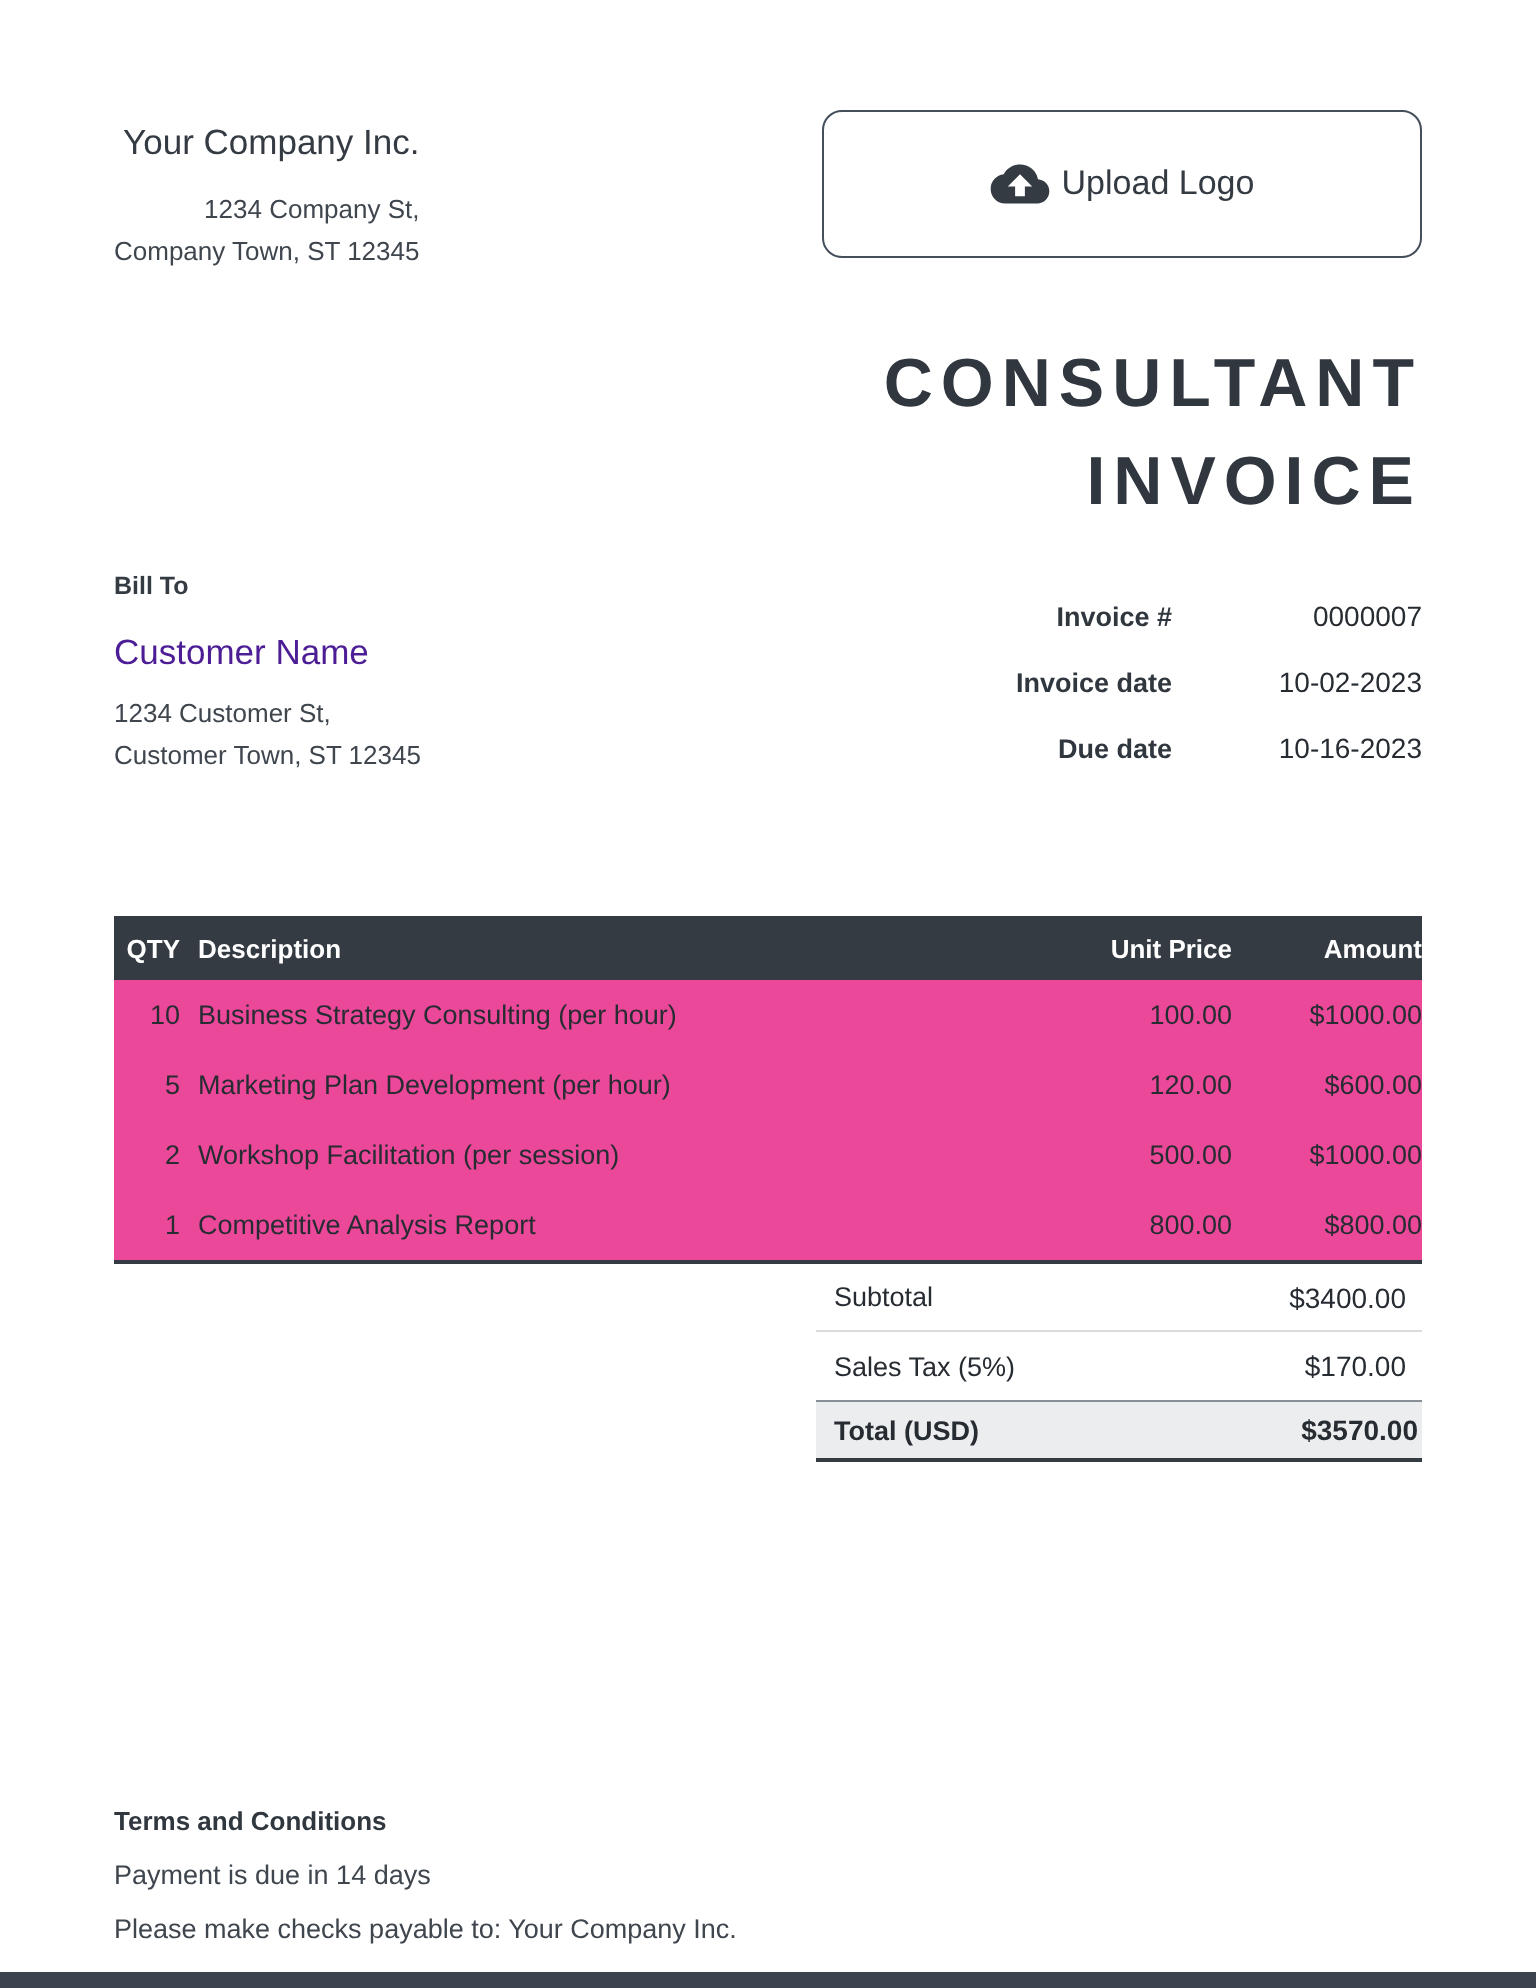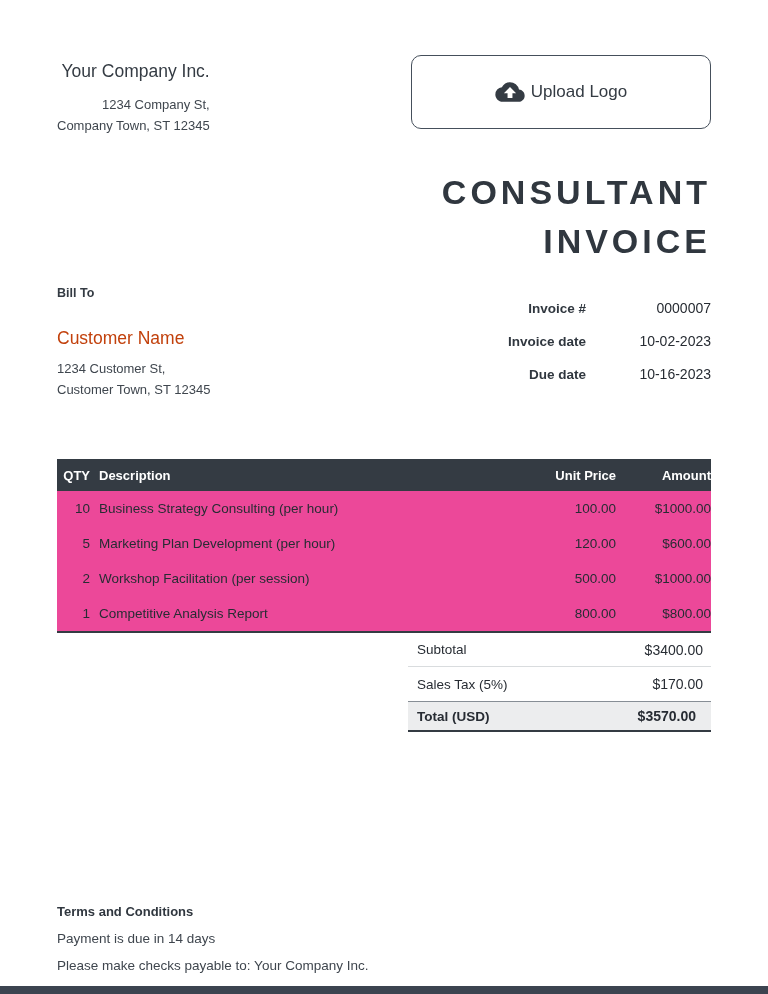--- a/index.html
+++ b/index.html
@@ -41,21 +41,21 @@
     font-size: 34px;
     font-weight: bold;
     letter-spacing: 4px;
     line-height: 49px;
     color: #30373F;
   }
 
   
   .bill-meta-row { display: flex; justify-content: space-between; margin-top: 20px; }
   .billto-label { font-size: 12.5px; font-weight: bold; color: #343B43; }
-  .customer-name { font-size: 17.5px; margin-top: 28px; color: #c2410c; }
+  .customer-name { font-size: 17.5px; margin-top: 16px; color: #4c1d95; }
   .customer-address { font-size: 13px; color: #3F464E; line-height: 21px; margin-top: 9px; }
   .meta-table { width: 303px; margin-top: 14px; }
   .meta-row { display: flex; align-items: center; justify-content: flex-end; margin-bottom: 17px; }
   .meta-label { font-size: 13.5px; font-weight: bold; text-align: right; color: #30373F; }
   .meta-value { width: 125px; font-size: 14px; text-align: right; color: #272C33; }
 
   
   .items-table { margin-top: 59px; }
   .thead-row {
     display: flex; align-items: center;
@@ -89,21 +89,21 @@
   .totals-row.sep { border-bottom: 1px solid #D9DCDE; }
   .totals-value { font-size: 14px; text-align: right; }
   .total-final {
     display: flex; align-items: center; justify-content: space-between;
     height: 31px;
     background: #ECEDEE;
     border-top: 1px solid #878E95;
     border-bottom: 2px solid #343B43;
     font-size: 13.5px; font-weight: bold;
     color: #272C33;
-    padding: 0 15px 0 9px;
+    padding: 0 2px 0 9px;
   }
 
   
   .terms { margin-top: 172px; }
   .terms-heading { font-size: 13px; font-weight: bold; color: #30373F; }
   .terms-line { font-size: 13.5px; color: #3F464E; margin-top: 12px; }
 
   
   .footer-bar {
     position: absolute;

